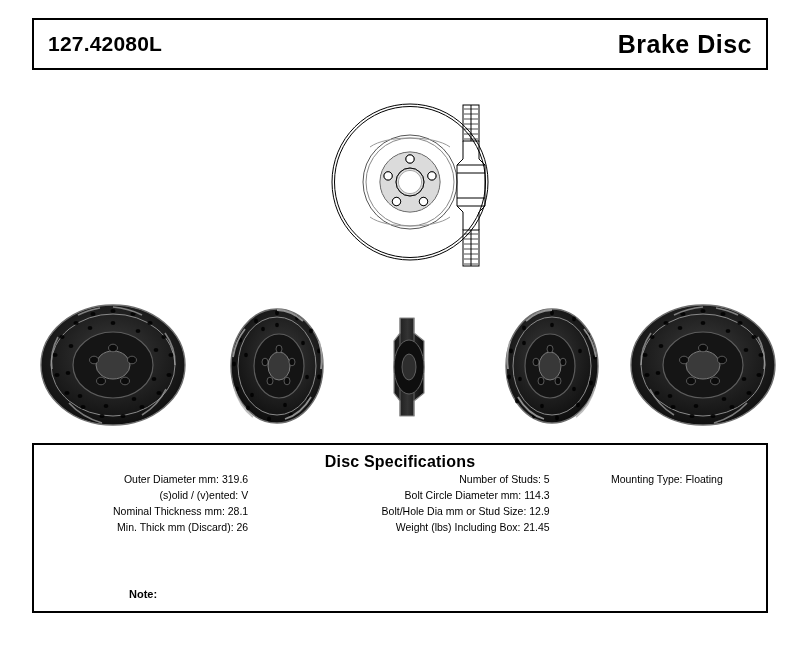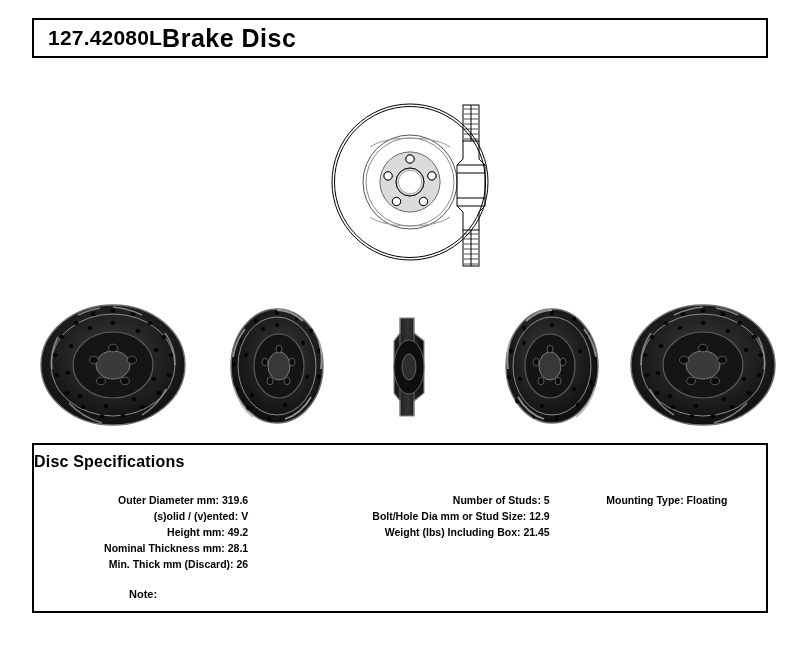--- a/index.html
+++ b/index.html
@@ -19,25 +19,26 @@
     width: 800px;
     height: 655px;
   }
 
   
   .header {
     position: absolute;
     left: 32px;
     top: 18px;
     width: 736px;
-    height: 40px;
+    height: 52px;
     border: 2px solid #000;
     box-sizing: border-box;
     display: flex;
     align-items: center;
+    justify-content: space-between;
     padding: 8px 14px;
   }
   .part-number {
     font-size: 21px;
     font-weight: bold;
     letter-spacing: 0.2px;
   }
   .doc-type {
     font-size: 25px;
     font-weight: bold;
@@ -77,30 +78,31 @@
   .spec-panel {
     position: absolute;
     left: 32px;
     top: 443px;
     width: 736px;
     height: 170px;
     border: 2px solid #000;
     box-sizing: border-box;
   }
   .spec-title {
+    text-align: center;
     font-size: 16px;
     font-weight: bold;
     padding-top: 8px;
     letter-spacing: 0.2px;
   }
   .spec-cols {
     display: flex;
-    margin-top: 21px;
+    margin-top: 0;
     font-size: 10.5px;
-    font-weight: bold;
+    font-weight: normal;
   }
   .col-left {
     width: 216px;
     text-align: right;
     padding-right: 4px;
   }
   .col-mid {
     width: 300px;
     text-align: right;
     padding-right: 4px;
@@ -455,26 +457,26 @@
       </svg>
     </div>
   </div>
 
   <div class="spec-panel">
     <div class="spec-title">Disc Specifications</div>
     <div class="spec-cols">
       <div class="col-left">
         <div class="spec-line">Outer Diameter mm: 319.6</div>
         <div class="spec-line">(s)olid / (v)ented: V</div>
-        <div class="spec-line">Height mm: 49.2</div>
         <div class="spec-line">Nominal Thickness mm: 28.1</div>
         <div class="spec-line">Min. Thick mm (Discard): 26</div>
       </div>
       <div class="col-mid">
         <div class="spec-line">Number of Studs: 5</div>
+        <div class="spec-line">Bolt Circle Diameter mm: 114.3</div>
         <div class="spec-line">Bolt/Hole Dia mm or Stud Size: 12.9</div>
         <div class="spec-line">Weight (lbs) Including Box: 21.45</div>
       </div>
       <div class="col-right">
         <div class="spec-line">Mounting Type: Floating</div>
       </div>
     </div>
     <div class="note">Note:</div>
   </div>
 

